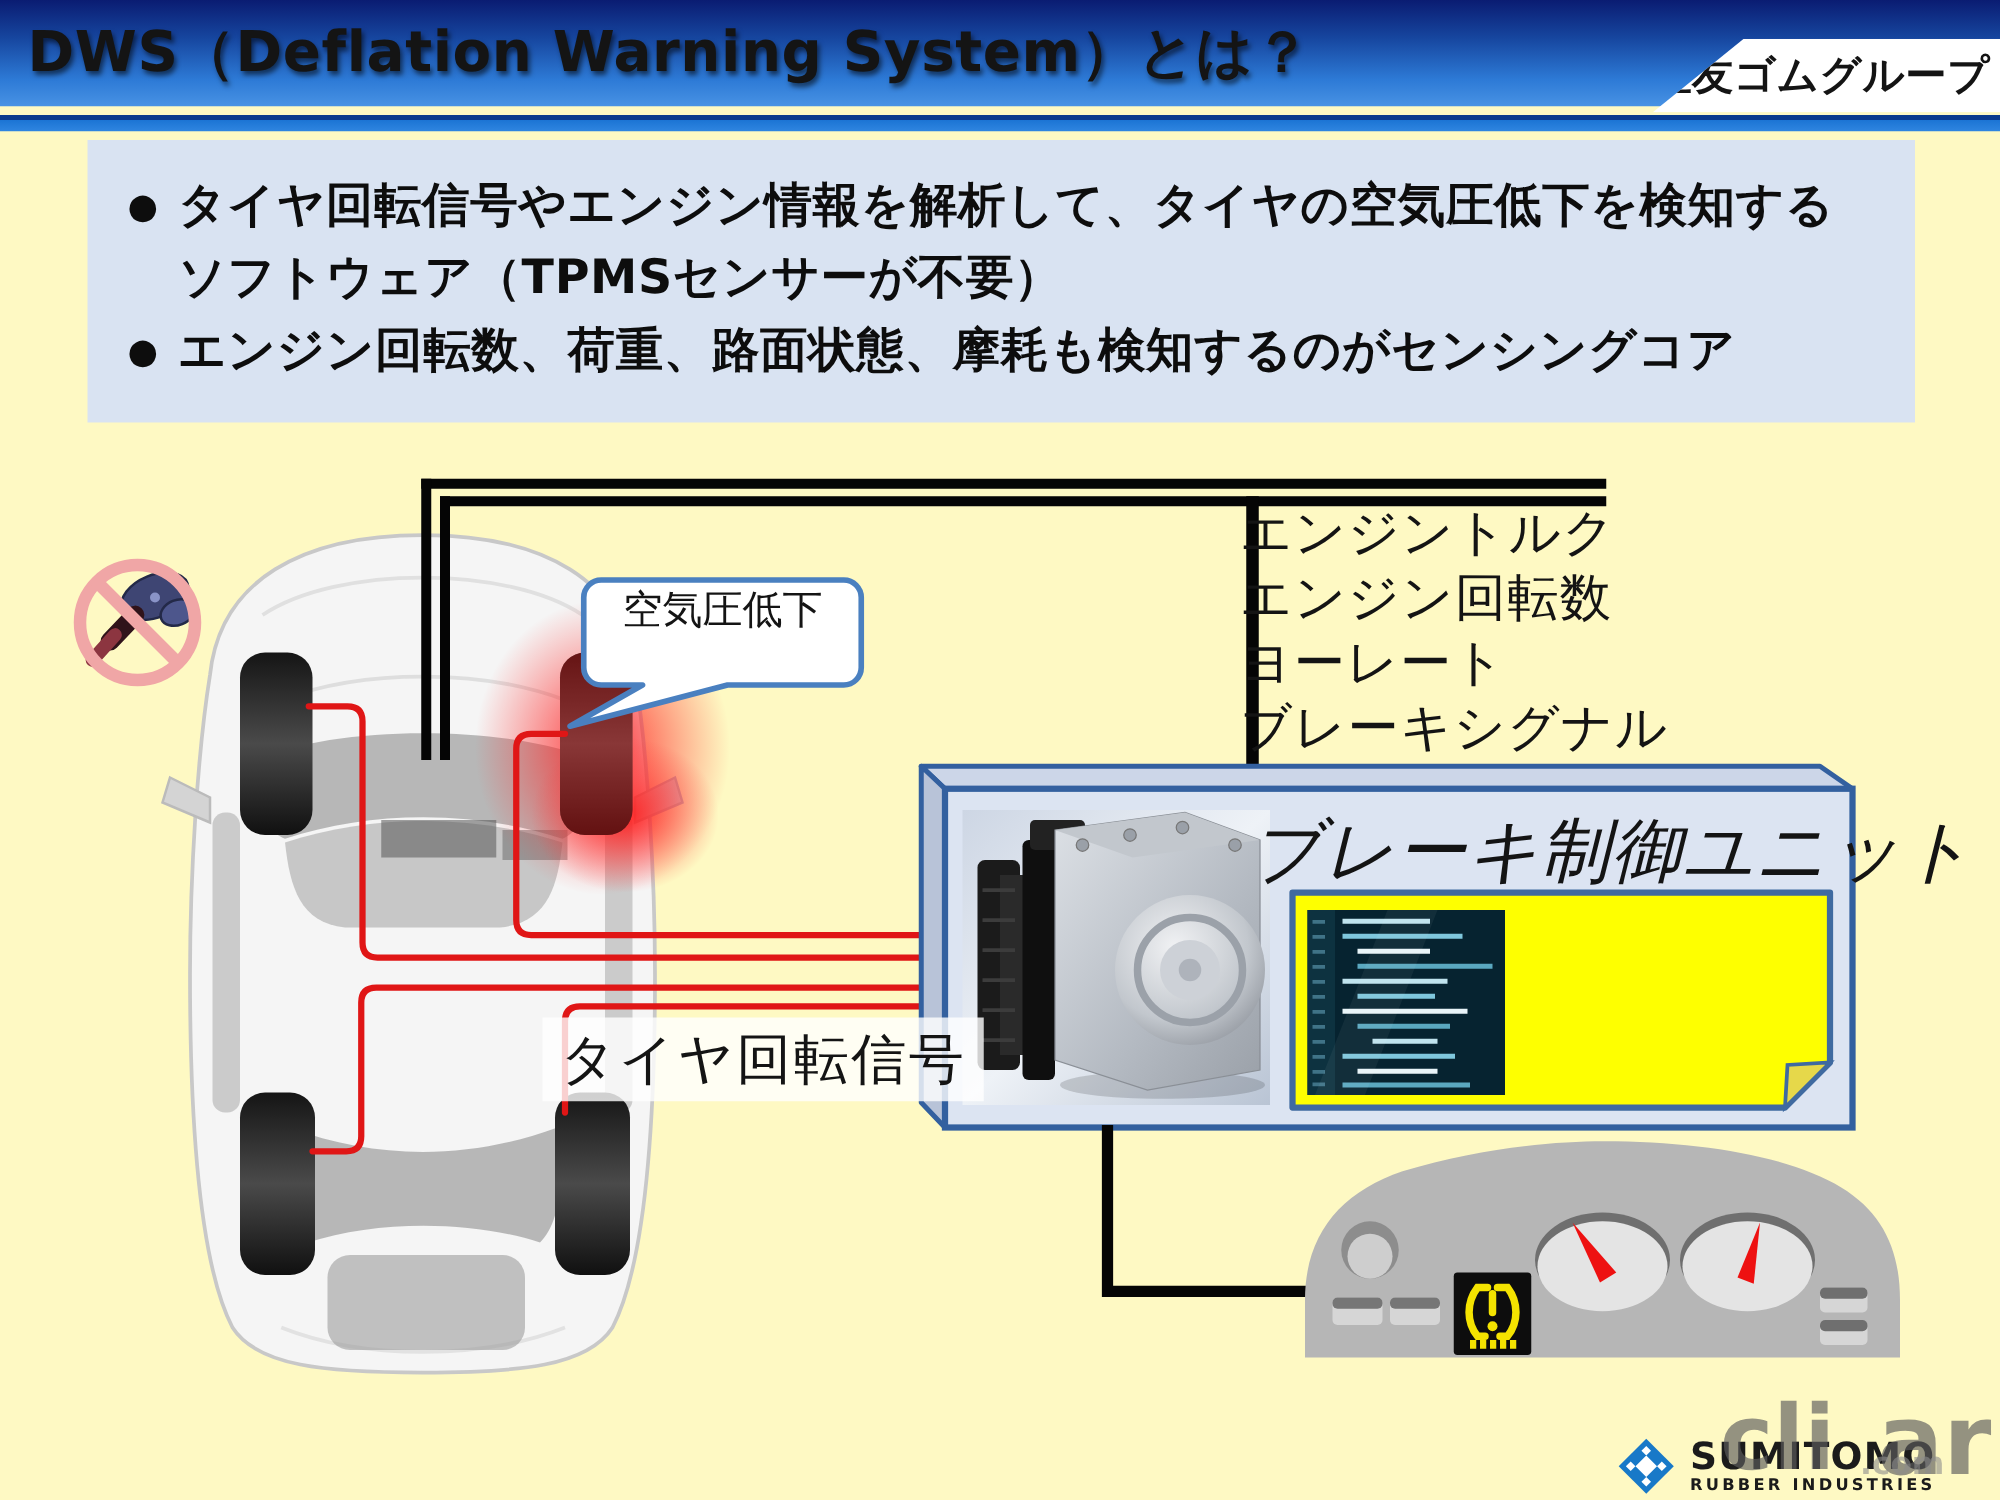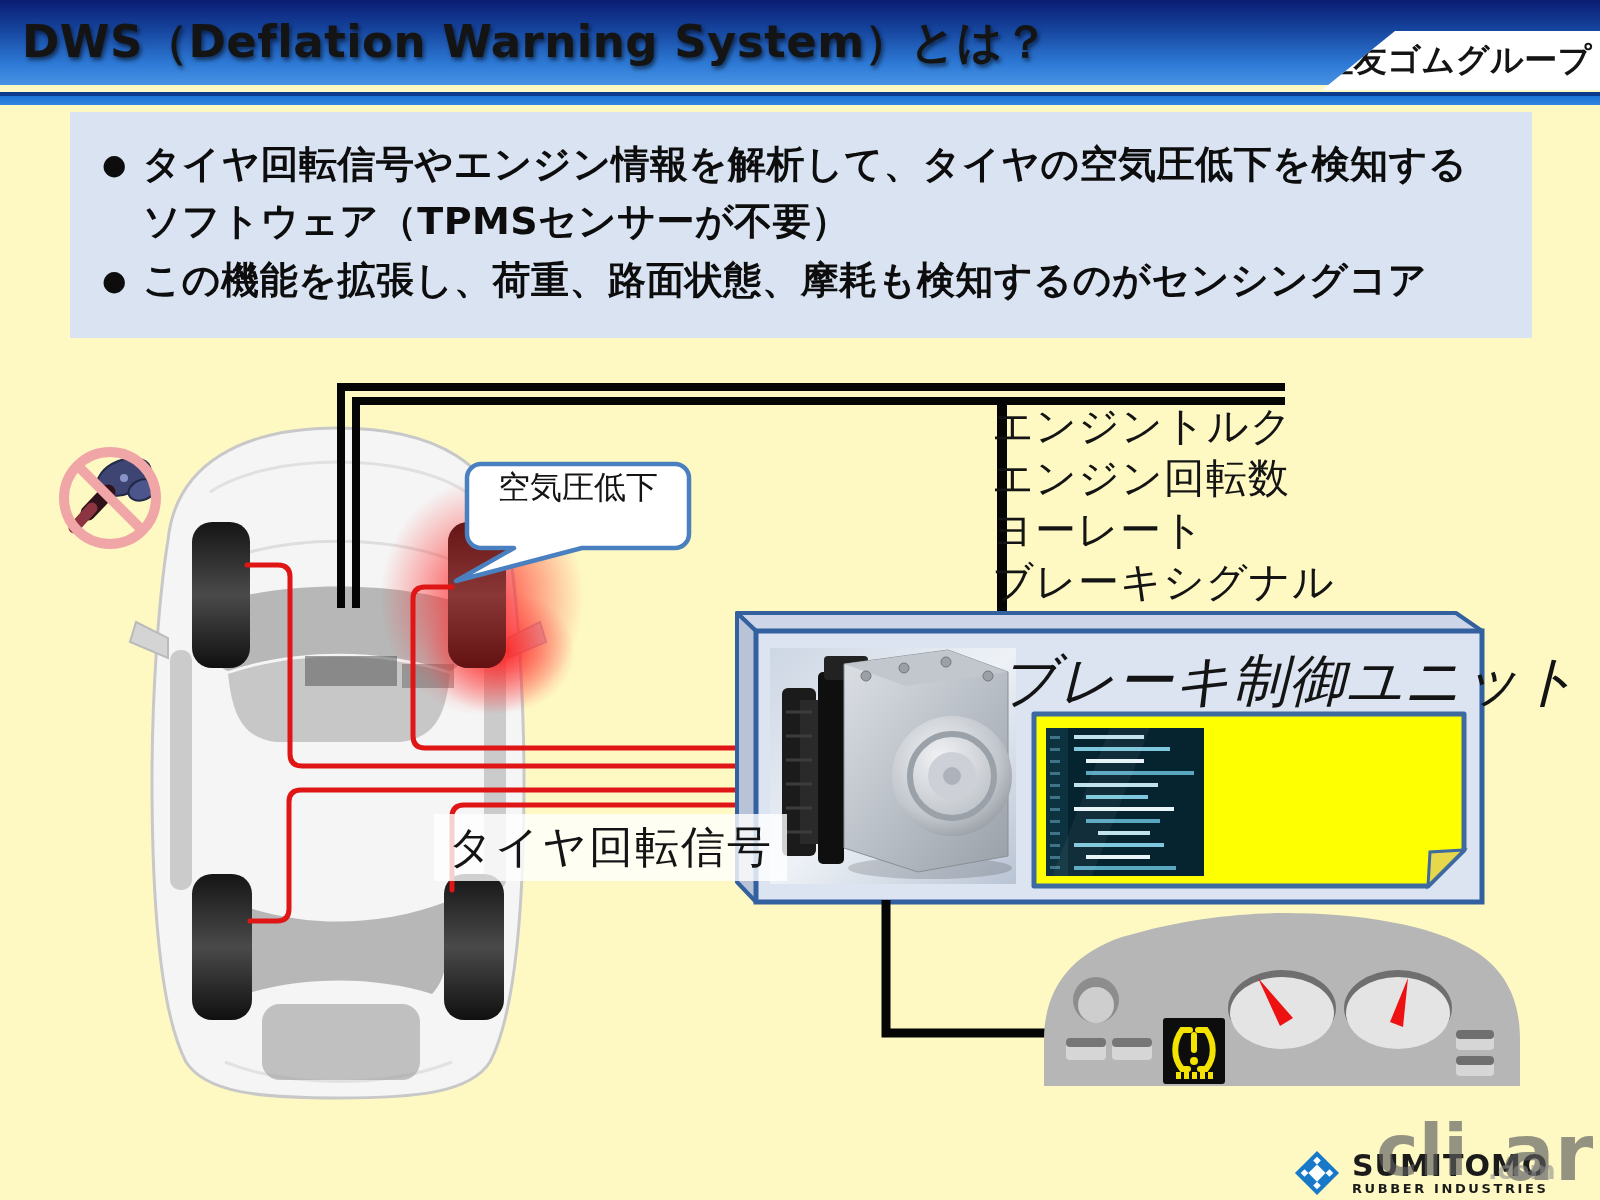--- a/index.html
+++ b/index.html
@@ -56,21 +56,21 @@
   <div class="abs stripe"></div>
 
   <div class="abs summary">
     <div class="bullet-row" style="top:24px;">
       <span class="dot">●</span>
       <div class="btxt">タイヤ回転信号やエンジン情報を解析して、タイヤの空気圧低下を検知する
 ソフトウェア（TPMSセンサーが不要）</div>
     </div>
     <div class="bullet-row" style="top:140px;">
       <span class="dot">●</span>
-      <div class="btxt">この機能を拡張し、荷重、路面状態、摩耗も検知するのがセンシングコア</div>
+      <div class="btxt">エンジン回転数、荷重、路面状態、摩耗も検知するのがセンシングコア</div>
     </div>
   </div>
 
   <svg class="abs svg-layer" viewBox="0 0 1600 1200" width="1600" height="1200" xmlns="http://www.w3.org/2000/svg">
     <defs>
       <linearGradient id="wheelGrad" x1="0" y1="0" x2="0" y2="1">
         <stop offset="0" stop-color="#151515"></stop>
           <stop offset="0.5" stop-color="#4a4a4a"></stop>
           <stop offset="1" stop-color="#101010"></stop>
       </linearGradient>

